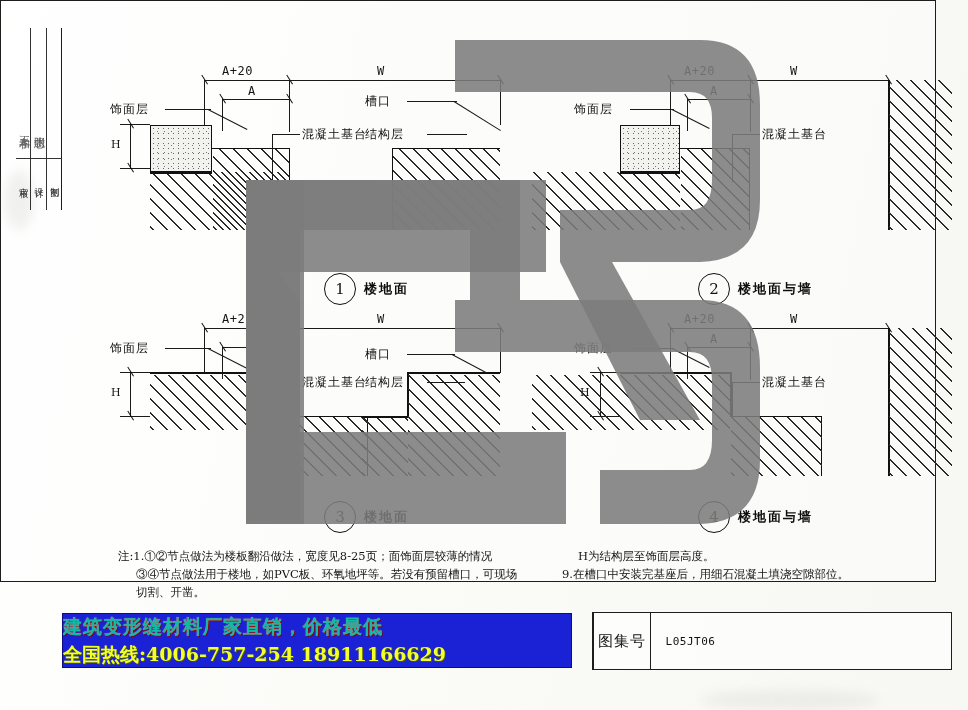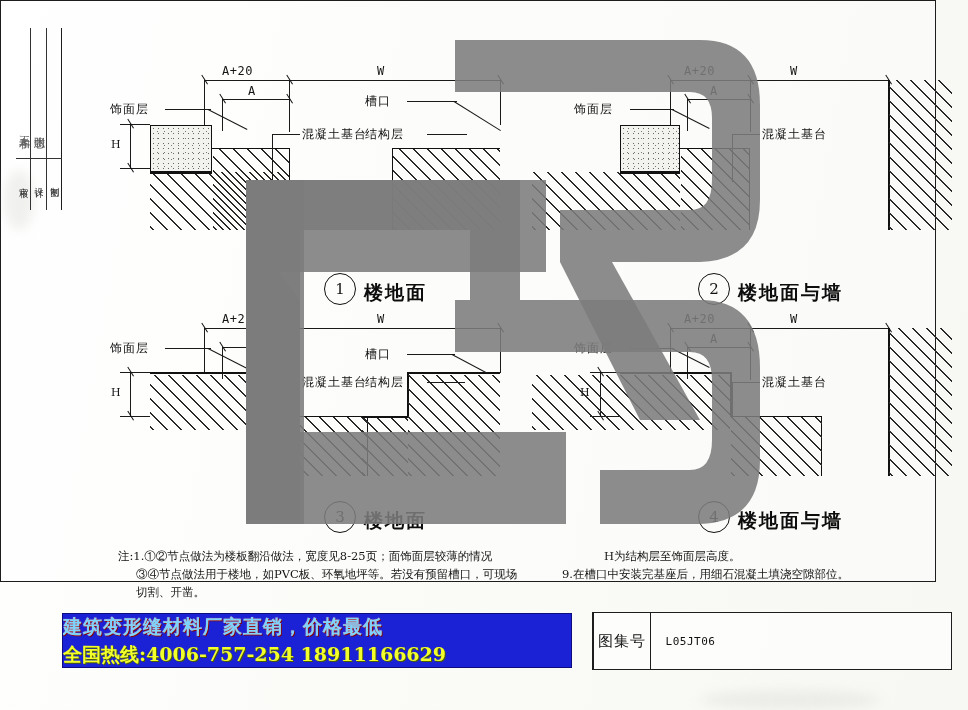--- a/index.html
+++ b/index.html
@@ -67,21 +67,21 @@
     font-family:"DejaVu Serif","Liberation Serif",serif;letter-spacing:1px;}
 
   
   .tick{position:absolute;width:11px;height:1.4px;background:#111;
     transform:rotate(58deg);}
 
   
   .bubble{position:absolute;width:30px;height:30px;border:1.5px solid #111;
     border-radius:50%;display:flex;align-items:center;justify-content:center;
     font-size:15px;color:#111;font-family:"DejaVu Serif","Liberation Serif",serif;}
-  .bubble-cap{position:absolute;font-size:19px;color:#0d0d0d;white-space:nowrap;
+  .bubble-cap{position:absolute;font-size:13px;color:#0d0d0d;white-space:nowrap;
     font-family:"DejaVu Serif","Liberation Serif",serif;letter-spacing:2px;font-weight:700;}
 
   
   #watermark{position:absolute;left:0;top:0;width:968px;height:710px;
     pointer-events:none;z-index:40;}
 
   
   #notes{position:absolute;left:118px;top:548px;width:820px;z-index:20;}
   .note-l{position:absolute;font-size:11.5px;color:#151515;line-height:17px;
     font-family:"DejaVu Serif","Liberation Serif",serif;white-space:nowrap;}
@@ -102,21 +102,21 @@
   .tb-val{flex:1;display:flex;align-items:center;justify-content:center;
      font-size:11px;color:#111;letter-spacing:.5px;
      font-family:"DejaVu Sans Mono","Liberation Mono",monospace;}
 
   
   #adbanner{position:absolute;left:62px;top:613px;width:510px;height:55px;
      background:#1b22d6;z-index:35;display:flex;align-items:center;
      box-sizing:border-box;border:1px solid #0c0c80;overflow:hidden;}
   #ad-logo{width:78px;height:100%;position:relative;flex:none;}
   #ad-text{flex:1;display:flex;flex-direction:column;justify-content:center;padding-right:6px;}
-  #ad-line1{font-size:19px;color:#7dd3fc;font-weight:700;letter-spacing:1px;
+  #ad-line1{font-size:19px;color:#14b8a6;font-weight:700;letter-spacing:1px;
      font-family:"DejaVu Serif","Liberation Serif",serif;
      text-shadow:0 0 1px #ff7070, 1px 1px 0 #7a0000;white-space:nowrap;}
   #ad-line2{font-size:19px;color:#f2ff2a;font-weight:700;letter-spacing:0px;
      font-family:"DejaVu Serif","Liberation Serif",serif;
      text-shadow:1px 1px 0 #4a5a00;white-space:nowrap;margin-top:2px;}
 
   
   .smudge{position:absolute;background:#cfcfc9;opacity:.30;border-radius:50%;
      filter:blur(6px);pointer-events:none;}
 </style>
@@ -369,21 +369,21 @@
       <rect x="246" y="180" width="300" height="92"></rect>
       <rect x="246" y="432" width="320" height="92"></rect>
       <rect x="246" y="180" width="58" height="344"></rect>
     </g>
   </svg>
 
   <div id="notes">
     <div class="note-l" style="left:0;top:0;">注:1.①②节点做法为楼板翻沿做法，宽度见8-25页；面饰面层较薄的情况</div>
     <div class="note-l" style="left:18px;top:18px;">③④节点做法用于楼地，如PVC板、环氧地坪等。若没有预留槽口，可现场</div>
     <div class="note-l" style="left:18px;top:36px;">切割、开凿。</div>
-    <div class="note-l" style="left:460px;top:0;margin-left:26px;">H为结构层至饰面层高度。</div>
+    <div class="note-l" style="left:460px;top:0;">H为结构层至饰面层高度。</div>
     <div class="note-l" style="left:444px;top:18px;">9.在槽口中安装完基座后，用细石混凝土填浇空隙部位。</div>
   </div>
 
   <div id="titleblock">
     <div id="tb-right">
       <div class="tb-row">
         <div class="tb-key">图集号</div>
         <div class="tb-val">L05JT06</div>
       </div>
     </div>

